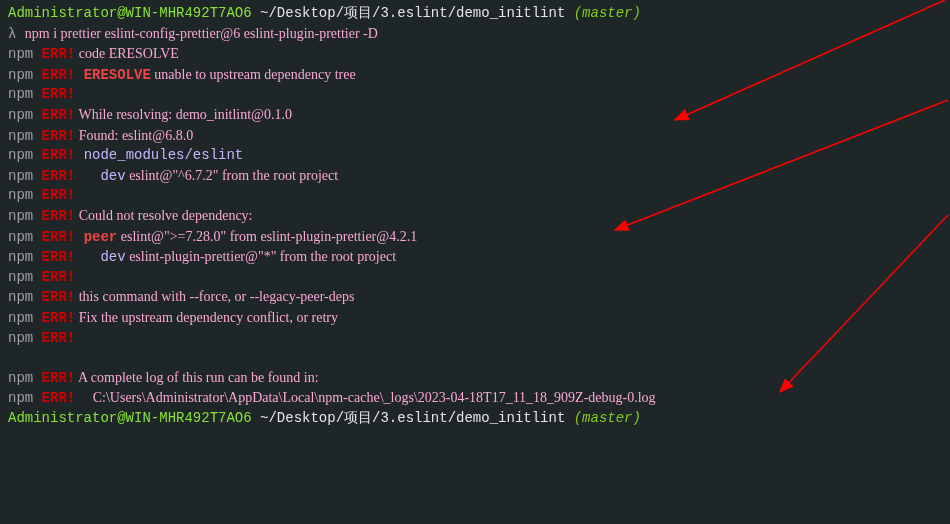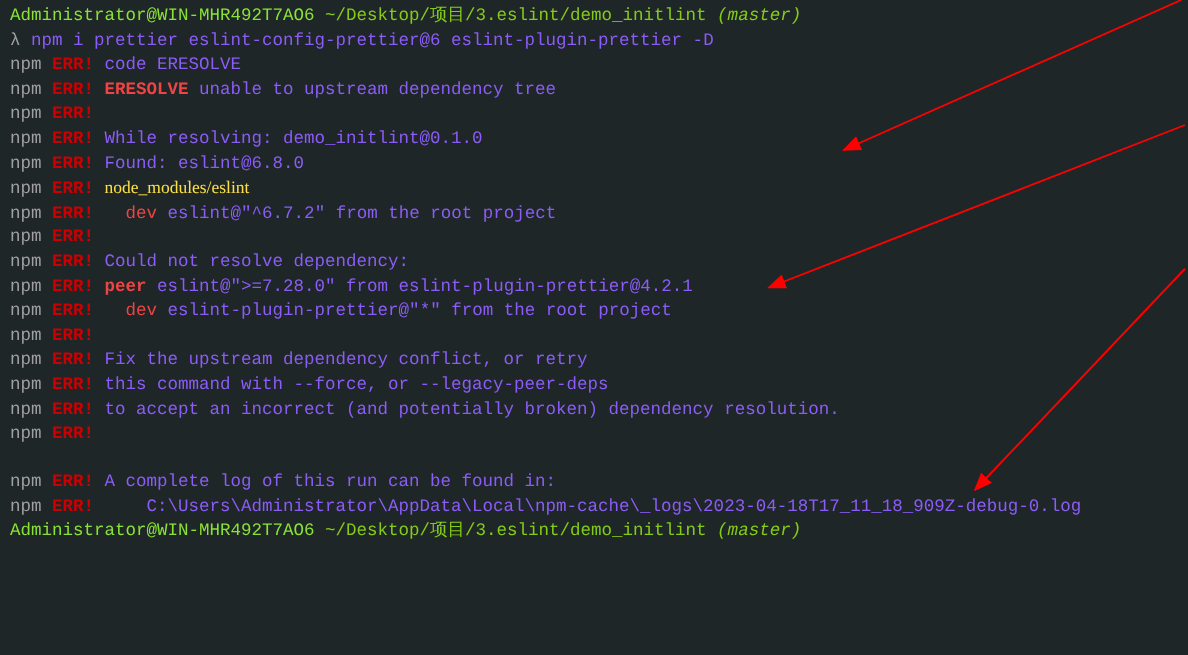--- a/index.html
+++ b/index.html
@@ -15,27 +15,27 @@
       box-sizing: border-box;
       position: relative;
       overflow: hidden;
     }
     .line {
       white-space: pre;
     }
     .green { color: #8ae234; }
     .cyan { color: #84cc16; font-style: italic; }
     .gray { color: #a0a0a0; }
-    .white { color: #8b5cf6; }
+    .white { color: #f9a8d4; font-family: Liberation Serif, serif; }
     .npm { color: #a0a0a0; text-align: right; }
     .err { color: #cc0000; font-weight: bold; margin-top: 44px; }
     .magenta { color: #ef4444; font-weight: bold; }
-    .yellow { color: #84cc16; }
-    .purple { color: #ef4444; }
-    .dimgray { color: #fde047; font-family: Liberation Serif, serif; }
+    .yellow { color: #e5e5e5; }
+    .purple { color: #c4b5fd; }
+    .dimgray { color: #c4b5fd; }
     svg.annotations {
       position: absolute;
       top: 0;
       left: 0;
       width: 950px;
       height: 524px;
       pointer-events: none;
     }
   </style>
 </head>
@@ -49,23 +49,22 @@
 <div class="line"><span class="npm">npm </span><span class="err">ERR!</span></div>
 <div class="line"><span class="npm">npm </span><span class="err">ERR!</span><span class="white"> While resolving: </span><span class="white">demo_initlint@0.1.0</span></div>
 <div class="line"><span class="npm">npm </span><span class="err">ERR!</span><span class="white"> Found: </span><span class="white">eslint@6.8.0</span></div>
 <div class="line"><span class="npm">npm </span><span class="err">ERR!</span><span> </span><span class="dimgray">node_modules/eslint</span></div>
 <div class="line"><span class="npm">npm </span><span class="err">ERR!</span><span>   </span><span class="purple">dev</span><span class="white"> eslint@"</span><span class="white">^6.7.2</span><span class="white">" from the root project</span></div>
 <div class="line"><span class="npm">npm </span><span class="err">ERR!</span></div>
 <div class="line"><span class="npm">npm </span><span class="err">ERR!</span><span class="white"> Could not resolve dependency:</span></div>
 <div class="line"><span class="npm">npm </span><span class="err">ERR!</span><span> </span><span class="magenta">peer</span><span class="white"> eslint@"</span><span class="white">&gt;=7.28.0</span><span class="white">" from </span><span class="white">eslint-plugin-prettier@4.2.1</span></div>
 <div class="line"><span class="npm">npm </span><span class="err">ERR!</span><span>   </span><span class="purple">dev</span><span class="white"> eslint-plugin-prettier@"</span><span class="white">*</span><span class="white">" from the root project</span></div>
 <div class="line"><span class="npm">npm </span><span class="err">ERR!</span></div>
+<div class="line"><span class="npm">npm </span><span class="err">ERR!</span><span class="white"> this command with --force, or --legacy-peer-deps</span></div>
 <div class="line"><span class="npm">npm </span><span class="err">ERR!</span><span class="white"> Fix the upstream dependency conflict, or retry</span></div>
-<div class="line"><span class="npm">npm </span><span class="err">ERR!</span><span class="white"> this command with --force, or --legacy-peer-deps</span></div>
-<div class="line"><span class="npm">npm </span><span class="err">ERR!</span><span class="white"> to accept an incorrect (and potentially broken) dependency resolution.</span></div>
 <div class="line"><span class="npm">npm </span><span class="err">ERR!</span></div>
 <div class="line">&nbsp;</div>
 <div class="line"><span class="npm">npm </span><span class="err">ERR!</span><span class="white"> A complete log of this run can be found in:</span></div>
 <div class="line"><span class="npm">npm </span><span class="err">ERR!</span><span class="white">     C:\Users\Administrator\AppData\Local\npm-cache\_logs\2023-04-18T17_11_18_909Z-debug-0.log</span></div>
 <div class="line"><span class="green">Administrator@WIN-MHR492T7AO6</span><span class="yellow"> ~/Desktop/项目/3.eslint/demo_initlint</span><span class="cyan"> (master)</span></div>
 </div>
 
 <svg class="annotations">
   <defs>
     <marker id="arrowhead" markerWidth="10" markerHeight="8" refX="9" refY="4" orient="auto">

